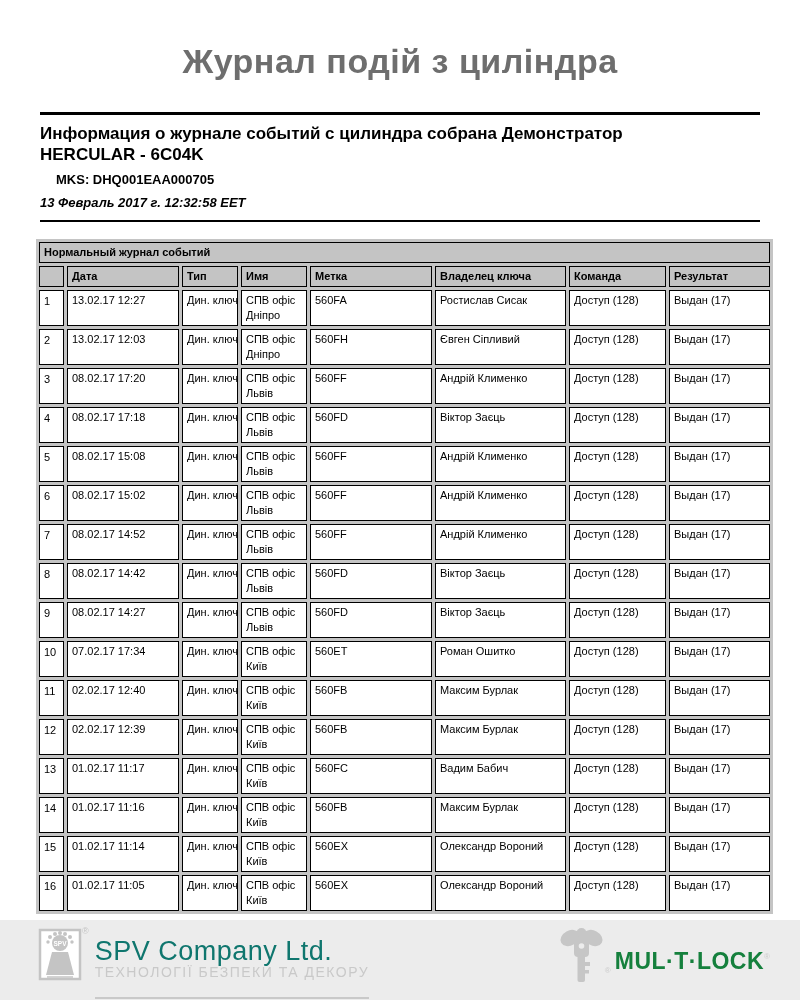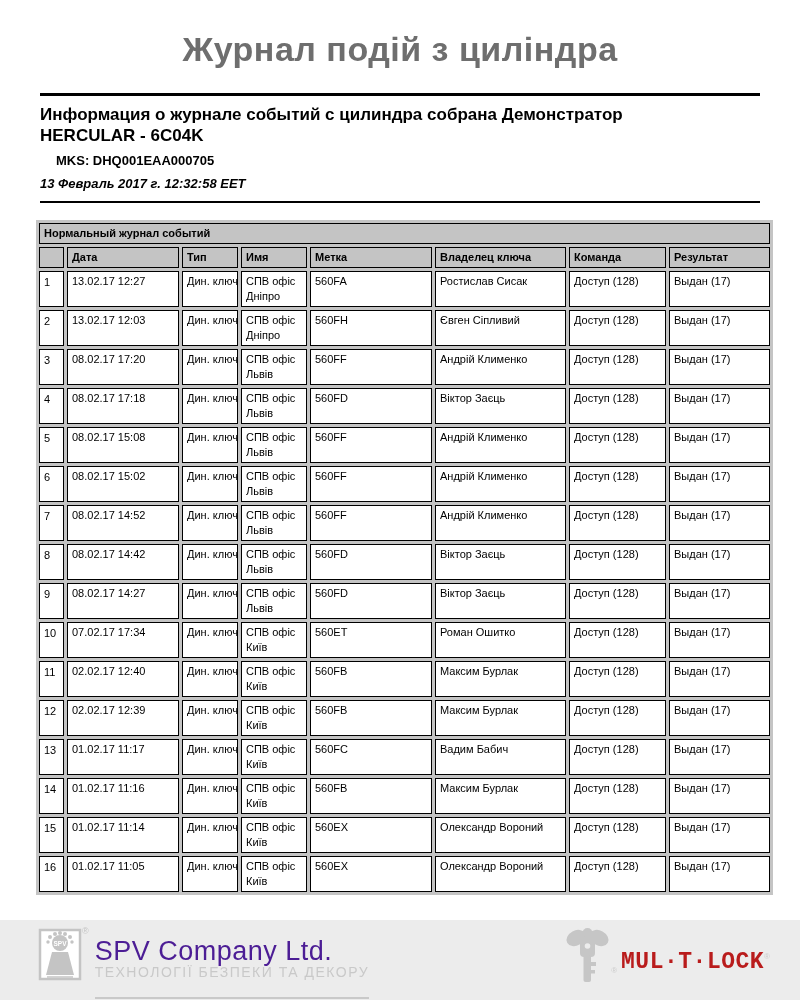--- a/index.html
+++ b/index.html
@@ -5,21 +5,21 @@
   html,body{margin:0;padding:0;}
   body{
     width:800px;height:1000px;background:#ffffff;
     font-family:"Liberation Sans", sans-serif;color:#000;
     position:relative;overflow:hidden;
   }
   .page{position:relative;width:800px;height:920px;background:#fff;}
 
   
   .doc-title{
-    margin:0;padding-top:30px;height:58px;
+    margin:12px;padding-top:30px;height:58px;
     text-align:center;font-size:34px;font-weight:bold;color:#6e6e6e;
     letter-spacing:0.5px;
   }
   .rule{border:none;background:#000;margin:0 0 0 40px;width:720px;}
   .rule-thick{height:3px;margin-top:5px;}
   .rule-thin{height:2px;}
   .info-block{margin:8px 0 0 40px;width:640px;}
   .info-line{font-size:17px;font-weight:bold;line-height:21px;margin:0;}
   .mks-line{font-size:13px;font-weight:bold;margin:7px 0 0 16px;}
   .date-line{font-size:13px;font-weight:bold;font-style:italic;margin:8px 0 10px 0;}
@@ -46,33 +46,32 @@
 
   
   .footer{
     position:absolute;left:0;bottom:0;width:800px;height:80px;
     background:#ececec;
   }
   .footer-left{position:absolute;left:38px;top:6px;display:flex;align-items:flex-start;}
   .spv-reg{font-size:9px;color:#c4c4c4;margin:0 2px 0 -4px;}
   .footer-company{margin-left:4px;padding-top:12px;}
   .company-name{
-    font-size:27px;color:#4c1d95;letter-spacing:0.5px;line-height:26px;
+    font-size:27px;color:#0f766e;letter-spacing:0.5px;line-height:26px;
     font-stretch:condensed;
   }
   .company-tagline{
     font-size:14px;color:#c9c9c9;letter-spacing:1.5px;line-height:17px;
     border-bottom:2px solid #c9c9c9;padding-bottom:16px;
     font-stretch:condensed;
   }
   .footer-right{position:absolute;right:30px;top:5px;display:flex;align-items:flex-end;}
   .brand{
-    font-size:23px;font-weight:bold;color:#b91c1c;letter-spacing:0.5px;
+    font-size:23px;font-weight:bold;color:#15803d;letter-spacing:0.5px;
     margin:0 0 12px 4px;
-    font-family:Liberation Mono, monospace;
   }
   .brand-reg{font-size:8px;color:#cccccc;margin-bottom:26px;}
   .key-reg{font-size:8px;color:#cccccc;margin:0 0 12px -2px;}
 </style>
 </head>
 <body>
 
 <div class="page">
 
   <h1 class="doc-title">Журнал подій з циліндра</h1>

